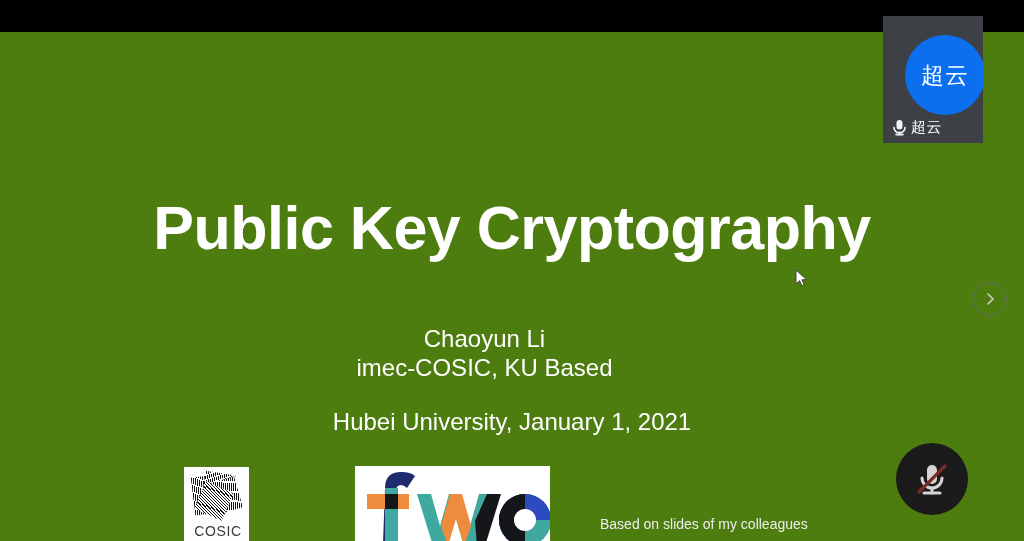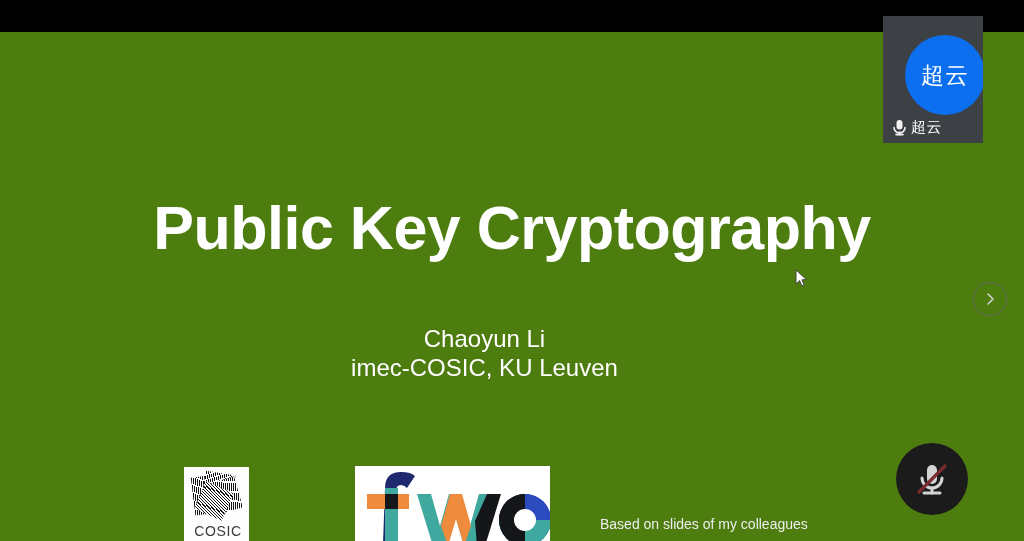--- a/index.html
+++ b/index.html
@@ -231,23 +231,24 @@
 <body>
 
 <div id="screen">
 
   <div id="slide">
 
     <div class="slide-title">Public Key Cryptography</div>
 
     <div class="author-block">
       <div>Chaoyun Li</div>
-      <div>imec-COSIC, KU Leuven</div>
-    </div>
-
+      <div>imec-COSIC, KU Based</div>
+    </div>
+
+    <div class="venue-line">Hubei University, January 1, 2021</div>
 
     <div class="credit-line">Based on slides of my colleagues</div>
 
     <div class="cosic-logo">
       <div class="cosic-art">
         <div class="cosic-sq cs1"></div>
         <div class="cosic-sq cs2"></div>
         <div class="cosic-sq cs3"></div>
         <div class="cosic-sq cs4"></div>
       </div>

